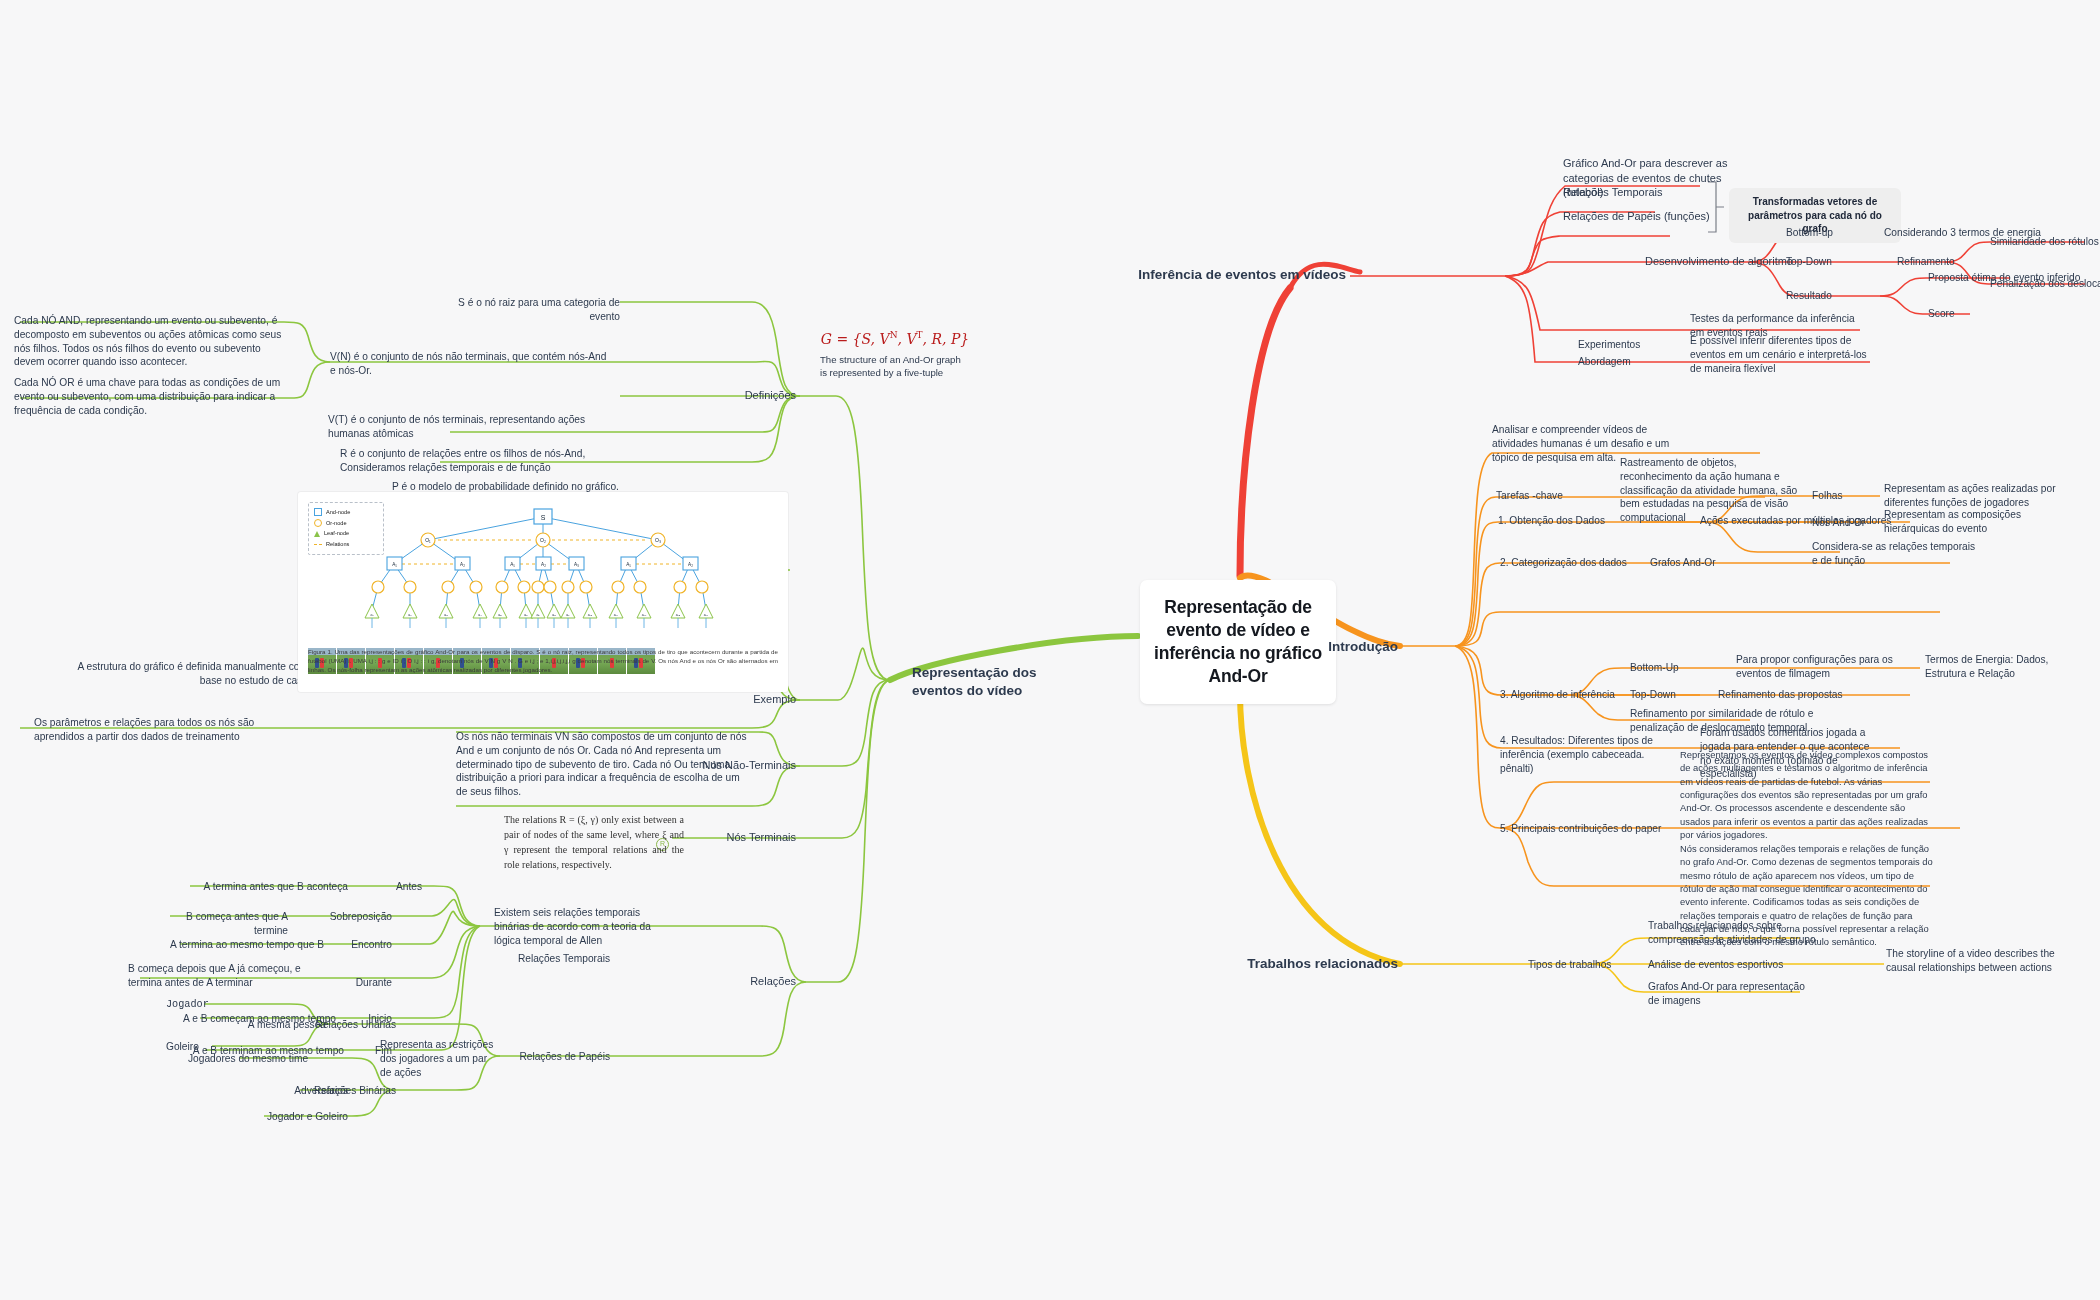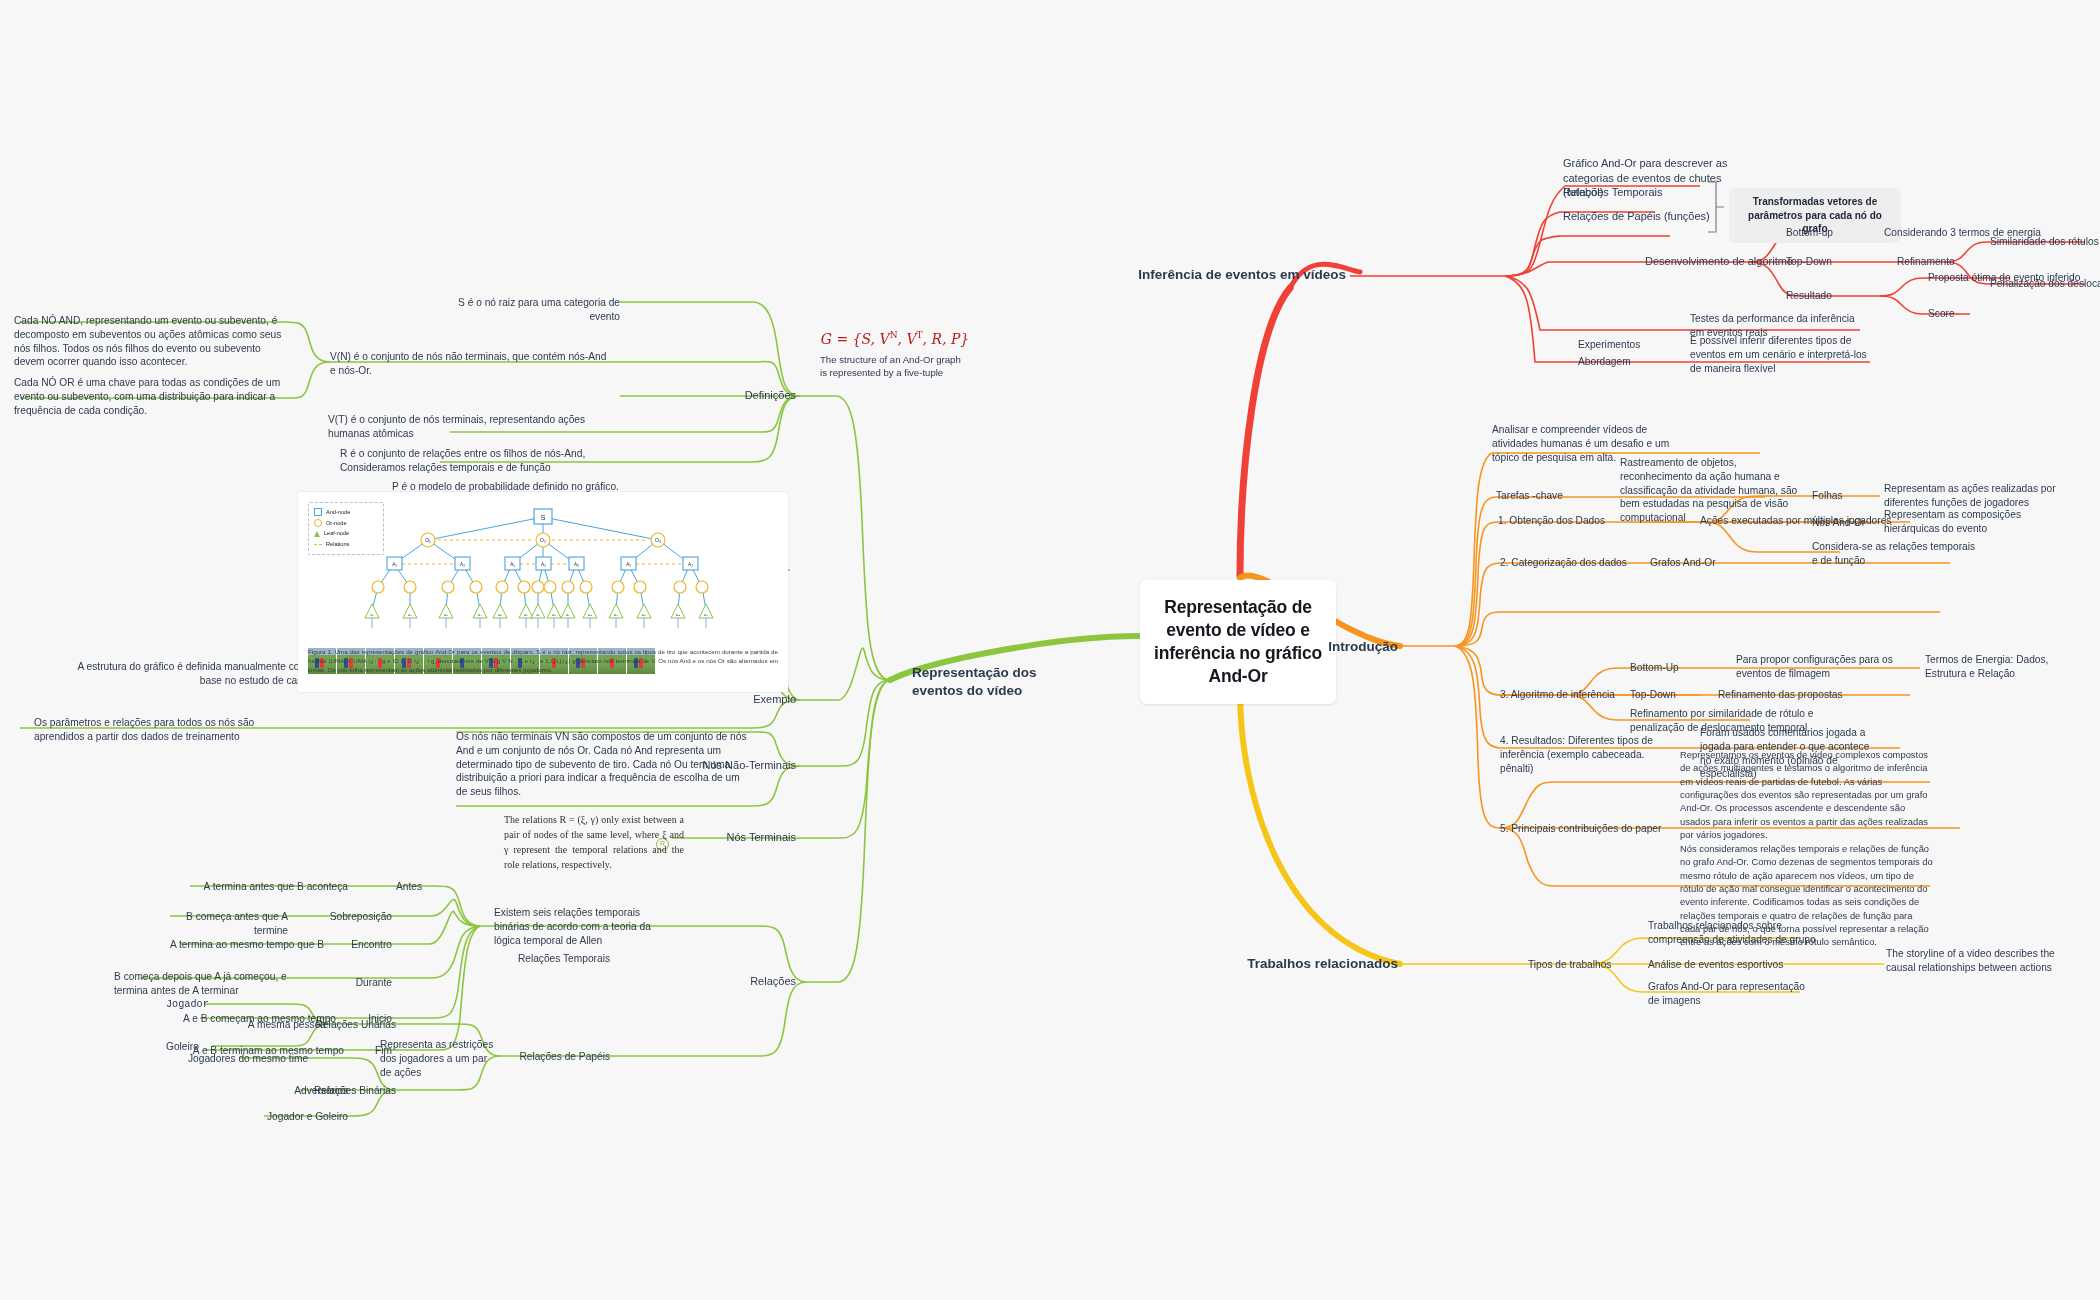--- a/index.html
+++ b/index.html
@@ -653,21 +653,21 @@
 <div class="node lvl3 r" style="left:326px;top:938px;width:66px;">
       <span class="txt">Encontro</span>
     </div>
 <div class="node lvl3 r" style="left:162px;top:938px;width:162px;">
       <span class="txt">A termina ao mesmo tempo que B</span>
     </div>
 
 <div class="node lvl3 r" style="left:330px;top:976px;width:62px;">
       <span class="txt">Durante</span>
     </div>
-<div class="node lvl3 l" style="left:114px;top:962px;width:200px;margin-top:8px;">
+<div class="node lvl3 l" style="left:128px;top:962px;width:200px;">
       <span class="txt">B começa depois que A já começou, e termina antes de A terminar</span>
     </div>
 
 <div class="node lvl3 r" style="left:338px;top:1012px;width:54px;">
       <span class="txt">Inicio</span>
     </div>
 <div class="node lvl3 r" style="left:180px;top:1012px;width:156px;">
       <span class="txt">A e B começam ao mesmo tempo</span>
     </div>
 

